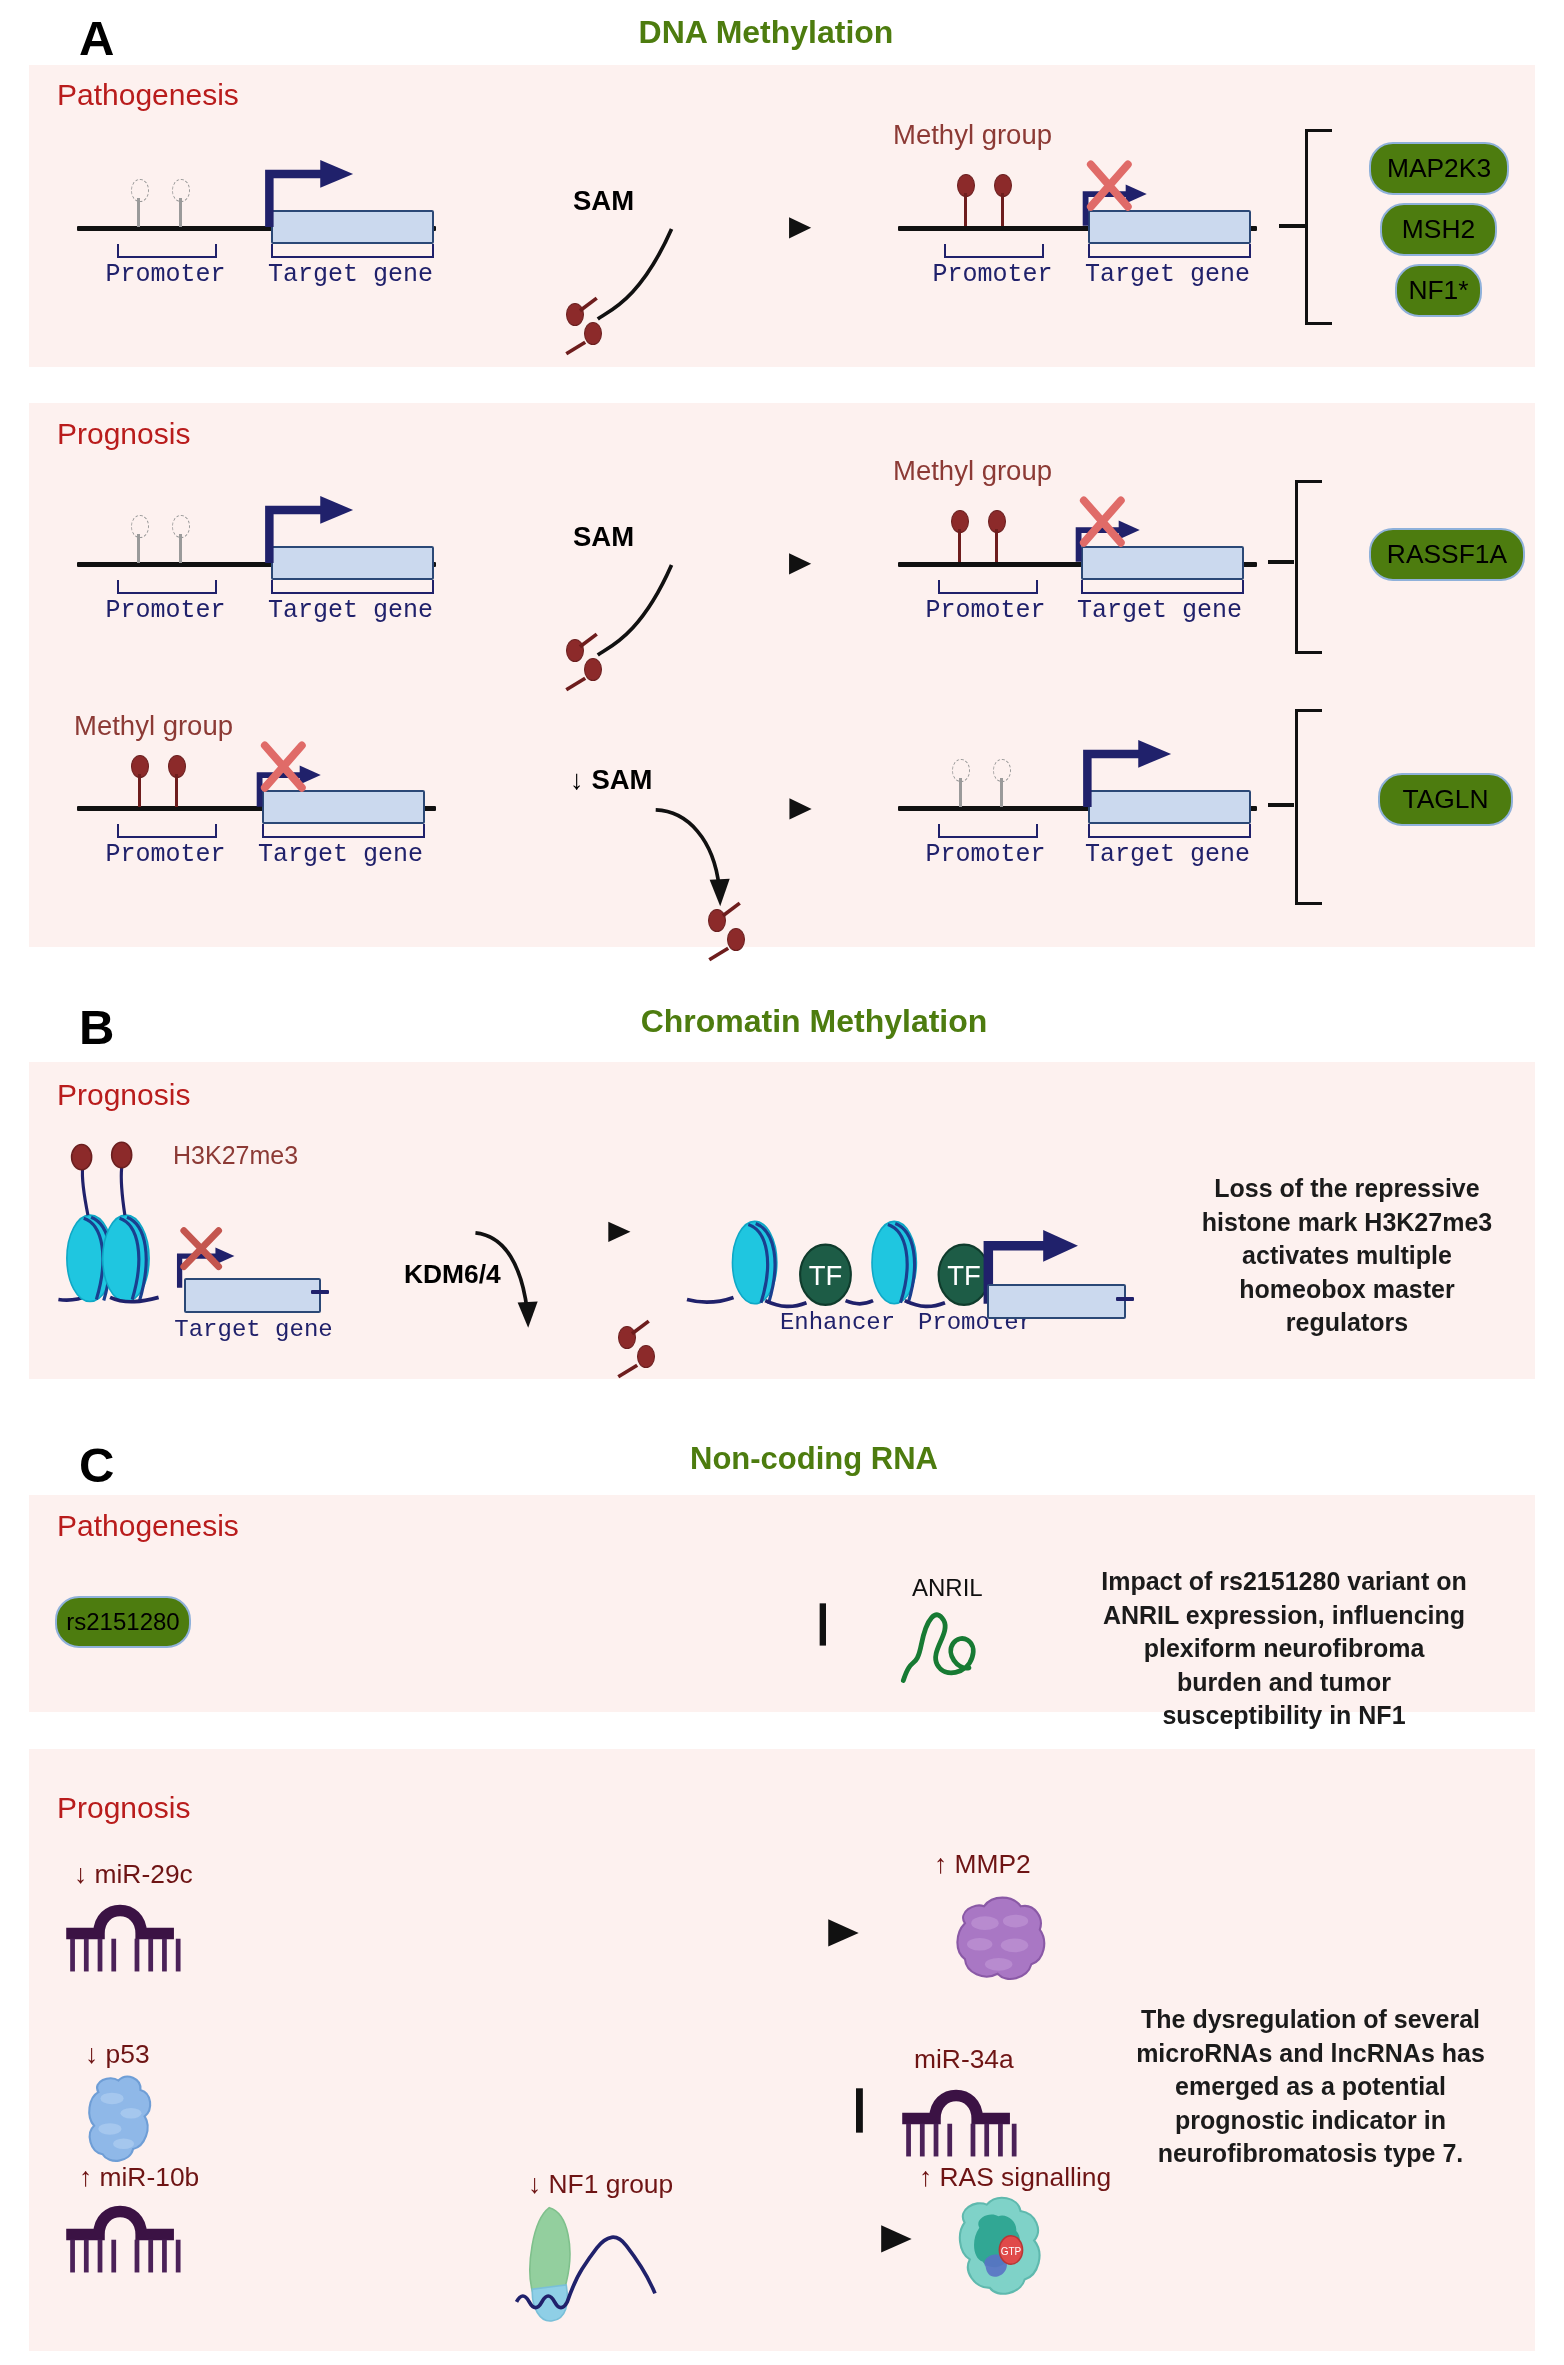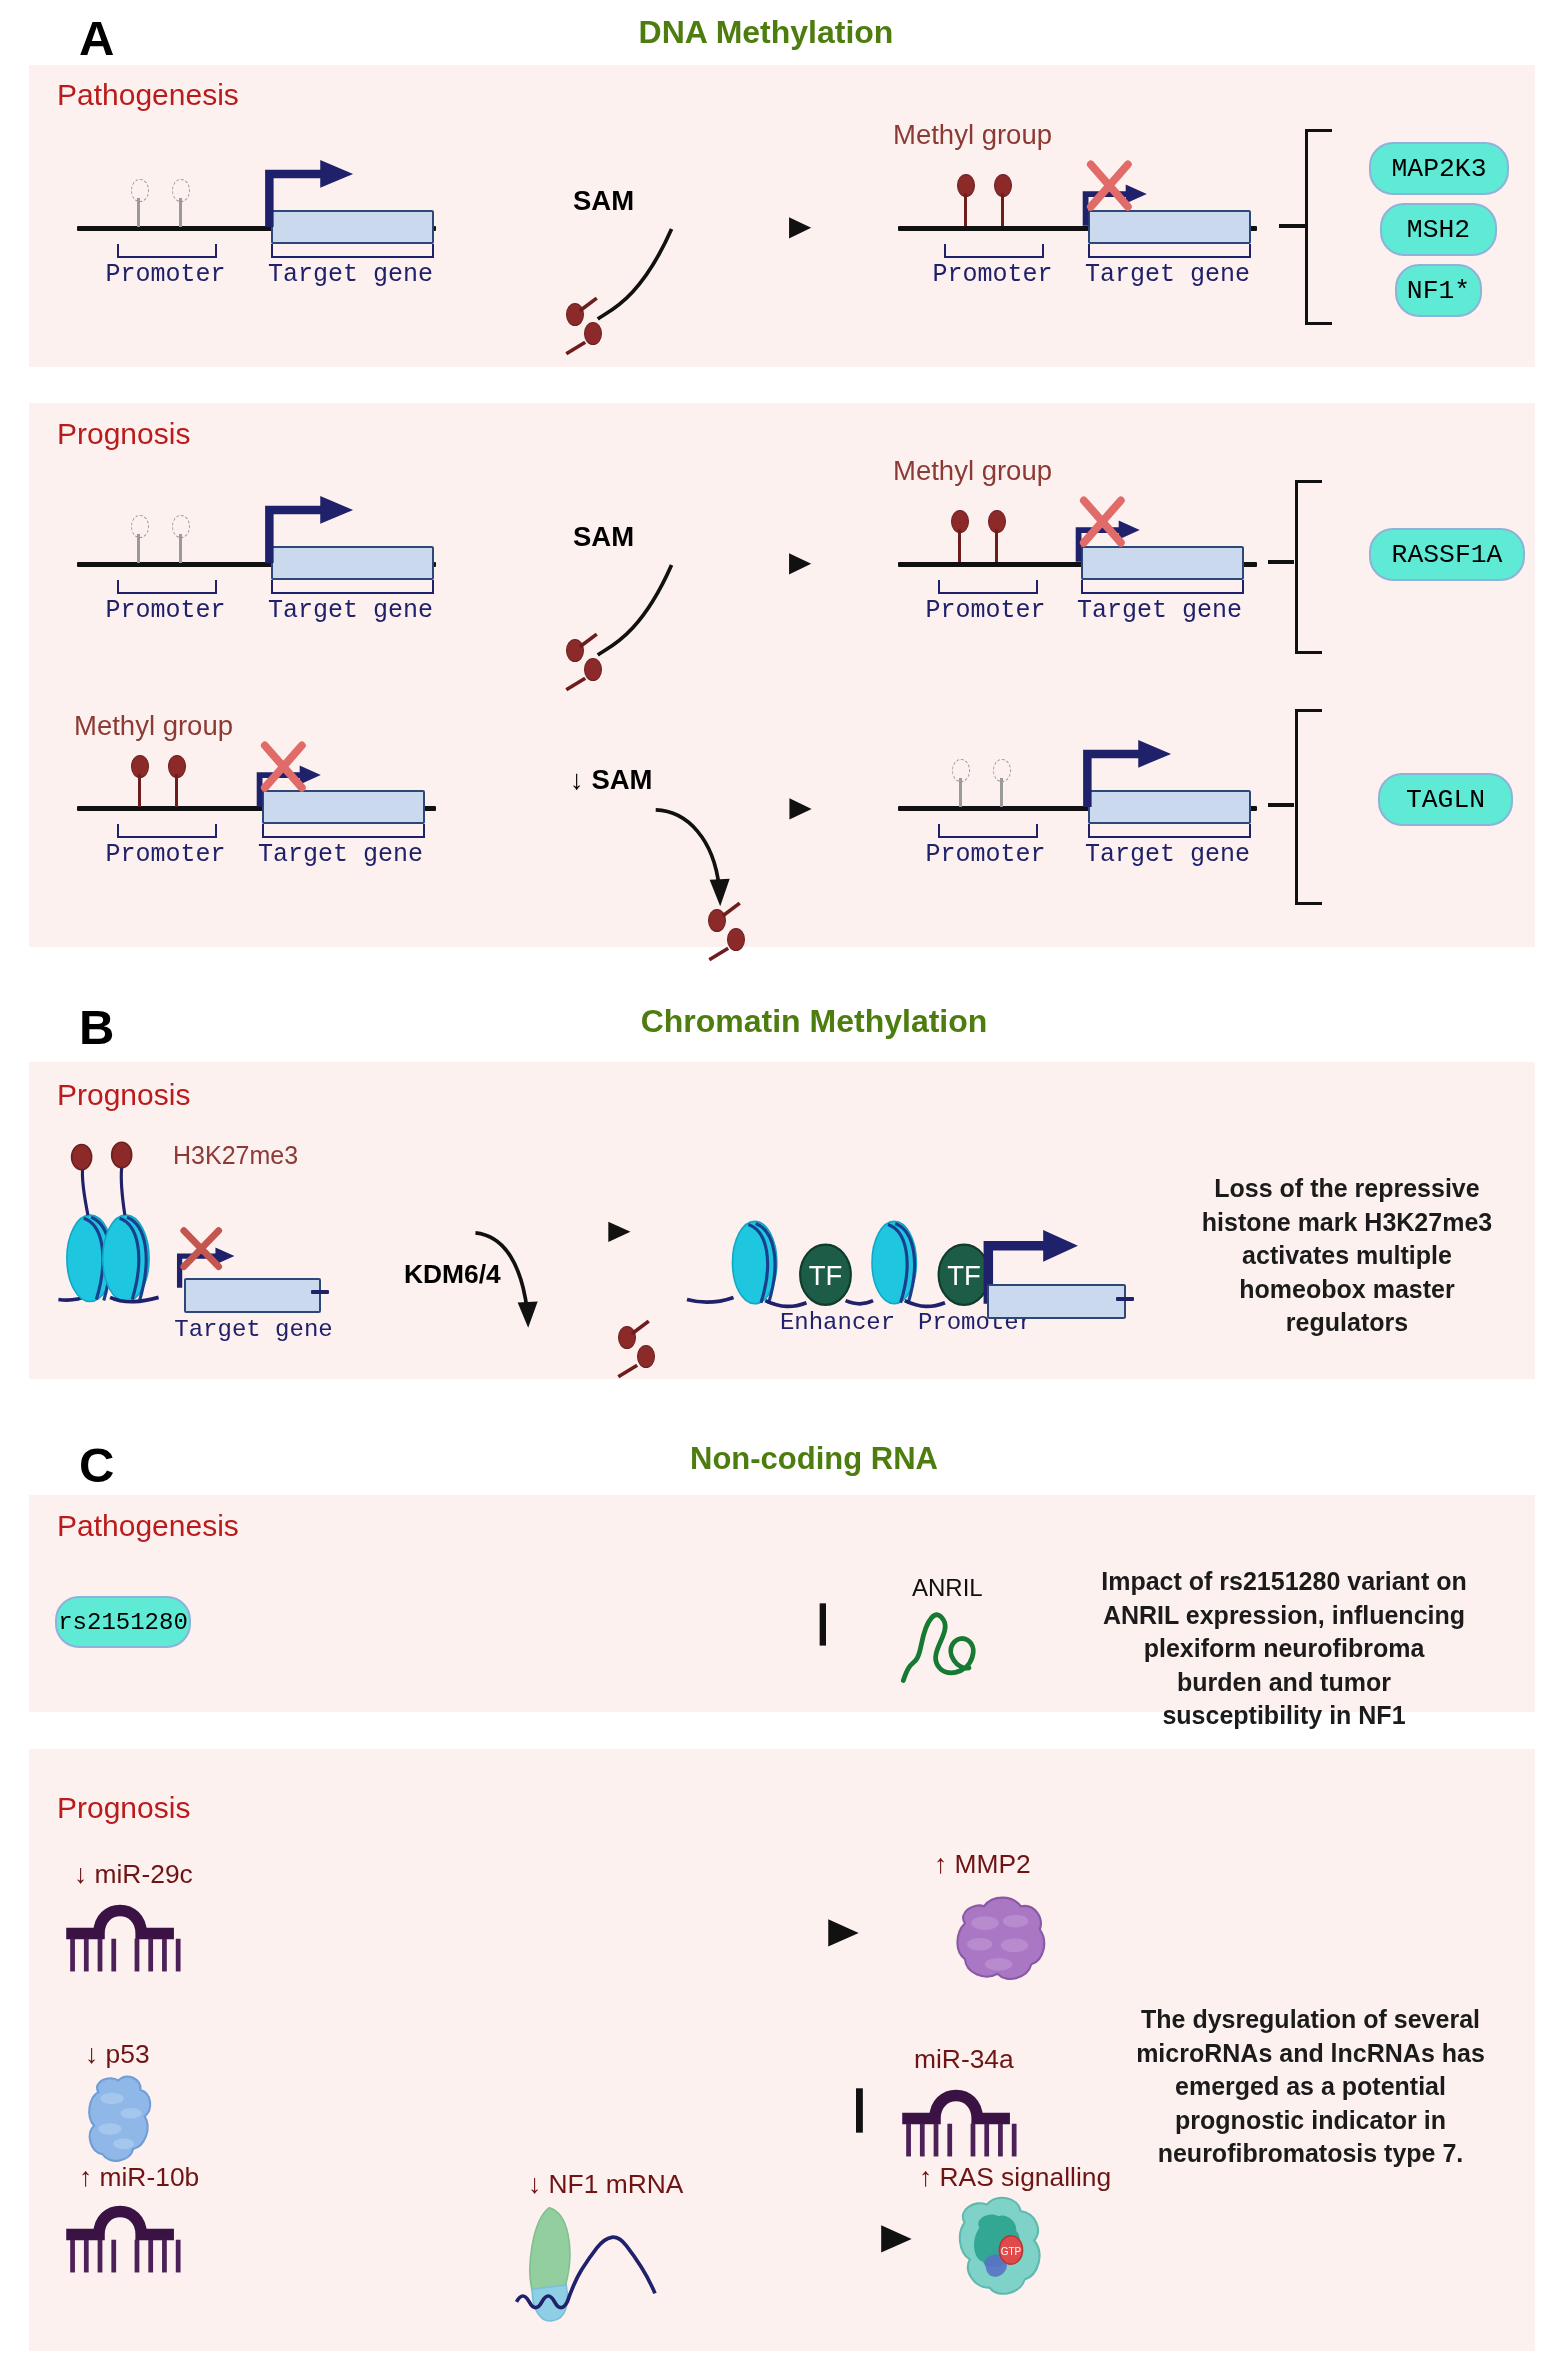--- a/index.html
+++ b/index.html
@@ -5,23 +5,23 @@
   html,body{margin:0;padding:0;background:#ffffff;}
   body{width:1564px;height:2366px;font-family:"Liberation Sans",sans-serif;position:relative;overflow:hidden;}
   .panel-band{position:absolute;background:#fdf1ef;}
   .plabel{position:absolute;font-weight:bold;color:#000;font-family:"Liberation Sans",sans-serif;}
   .ptitle{position:absolute;font-weight:bold;color:#4d7c0f;text-align:center;font-family:"Liberation Sans",sans-serif;}
   .stage-label{position:absolute;color:#b91c1c;font-family:"Liberation Sans",sans-serif;}
   .nav-label{position:absolute;color:#20216b;font-family:Liberation Mono, monospace;text-align:center;}
   .methyl-label{position:absolute;color:#8c3a35;font-family:"Liberation Sans",sans-serif;}
   .red-label{position:absolute;color:#6e1414;font-family:"Liberation Sans",sans-serif;white-space:nowrap;}
   .blurb{position:absolute;color:#1b1b1b;text-align:center;font-family:"Liberation Sans",sans-serif;line-height:1.34;font-weight:bold;}
-  .gene-pill{position:absolute;background:#5eead4;border:2.6px solid #8fb1da;border-radius:24px;
+  .gene-pill{position:absolute;background:#4d7c0f;border:2.6px solid #8fb1da;border-radius:24px;
              display:flex;align-items:center;justify-content:center;color:#000;
-             font-family:Liberation Mono, monospace;}
+             font-family:Liberation Sans, sans-serif;}
   .dna-line{position:absolute;background:#111;height:4.8px;border-radius:1.1px;}
   .gene-box{position:absolute;background:#cbd9ee;border:2.6px solid #2b4876;border-radius:2.1px;}
   .bracket{position:absolute;border:2.6px solid #20216b;border-top:none;}
   .sqbr{position:absolute;border:3.7px solid #111;border-right:none;}
   .tick{position:absolute;background:#111;height:3.7px;}
   svg{position:absolute;overflow:visible;}
   .mthl-stem{position:absolute;background:#6e1d1d;width:2.6px;}
   .mthl-head{position:absolute;width:16px;height:21px;border-radius:50%;background:#8c2a2a;border:1.1px solid #6b1f1f;}
   .mthl-stem-o{position:absolute;background:#9a9a9a;width:2.6px;}
   .mthl-head-o{position:absolute;width:16px;height:21px;border-radius:50%;background:#fdf1ef;border:1.6px dashed #9a9a9a;}
@@ -409,21 +409,21 @@
 </svg>
 <svg style="left:301px;top:2219px;width:180px;height:21px;" viewBox="0 0 340 40" width="180" height="21">
   <defs>
       <linearGradient id="gradC4" x1="0" x2="1">
         <stop offset="0" stop-color="#fdf1ef"></stop>
         <stop offset="0.45" stop-color="#111"></stop>
       </linearGradient>
     </defs>
   <line x1="0" y1="20" x2="300" y2="20" stroke="url(#gradC4)" stroke-width="10"></line>
 </svg>
-<div class="red-label" style="left:528px;top:2169px;font-size:26.4px;">↓ NF1 mRNA</div>
+<div class="red-label" style="left:528px;top:2169px;font-size:26.4px;">↓ NF1 group</div>
 <svg style="left:507px;top:2198px;width:222px;height:122px;" viewBox="0 0 420 230" width="222" height="122">
   <path d="M80,18 C116,28 128,96 112,160 C100,206 60,214 48,176 C36,132 48,42 80,18 Z" fill="#93cf9e" stroke="#7fc08c" stroke-width="3"></path>
   <path d="M48,172 C46,206 62,236 86,232 C112,228 118,200 112,164 Z" fill="#8fcfe6" stroke="#79bfd8" stroke-width="3"></path>
   <path d="M18,196 q12,-22 24,0 q12,22 24,0 q12,-22 24,0 q12,22 24,0 q14,-40 28,-62
            q14,-22 28,-40 q14,-18 28,-20 q14,-2 28,16 q14,18 28,40 q14,22 26,50" stroke="#20216b" stroke-width="7" fill="none"></path>
 </svg>
 <svg style="left:761px;top:2219px;width:169px;height:42px;" viewBox="0 0 320 80" width="169" height="42">
   <defs>
       <linearGradient id="gradC5" x1="0" x2="1">
         <stop offset="0" stop-color="#fdf1ef"></stop>

